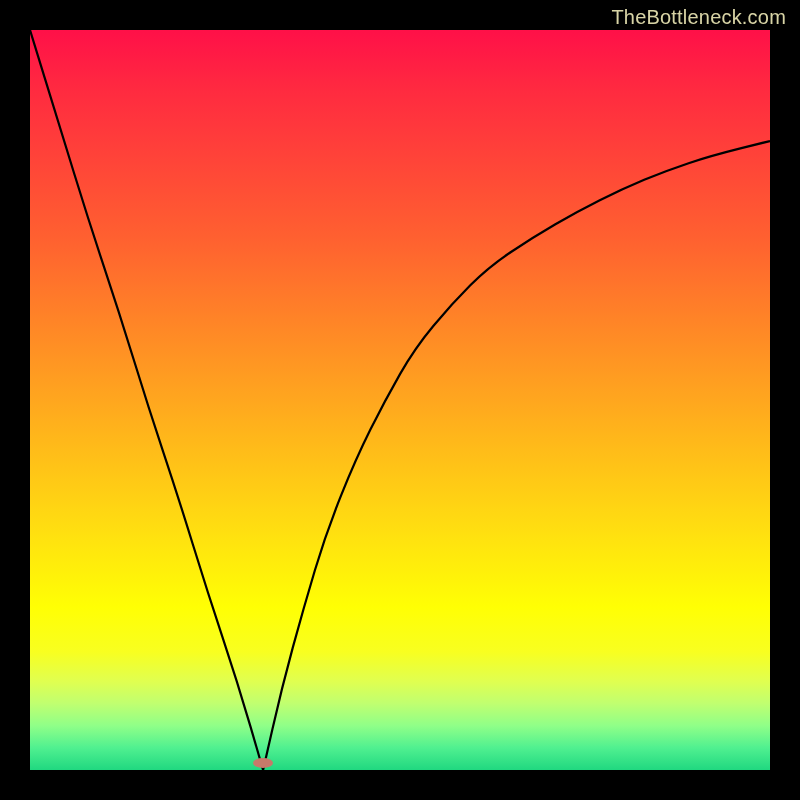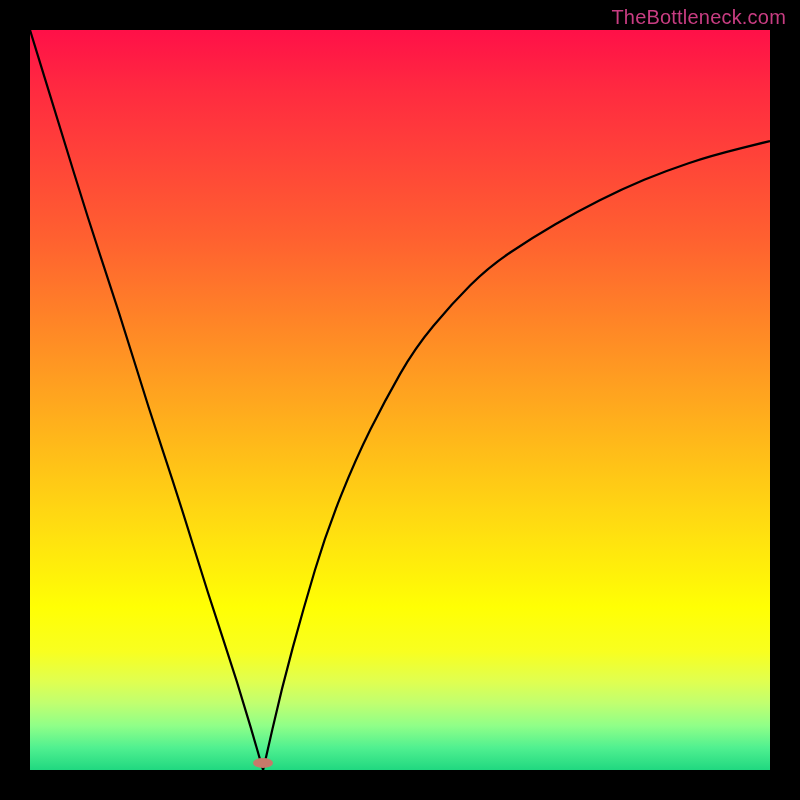--- a/index.html
+++ b/index.html
@@ -49,21 +49,21 @@
     height: 10px;
     background: #c77a6a;
     border-radius: 50%;
     transform: translate(-50%, -50%);
     pointer-events: none;
   }
   .watermark {
     position: absolute;
     top: 6px;
     right: 14px;
-    color: #ec4899;
+    color: #fef9c3;
     font-size: 20px;
     font-weight: 500;
     letter-spacing: 0.2px;
     opacity: 0.85;
   }
 </style>
 </head>
 <body>
 
 <div class="plot-area">

